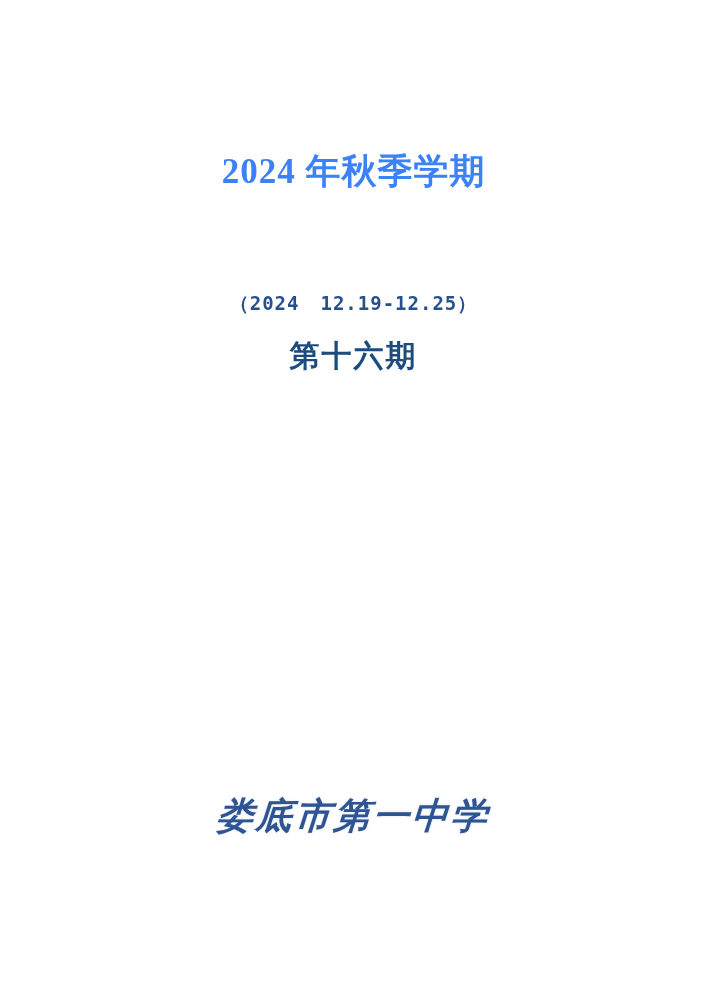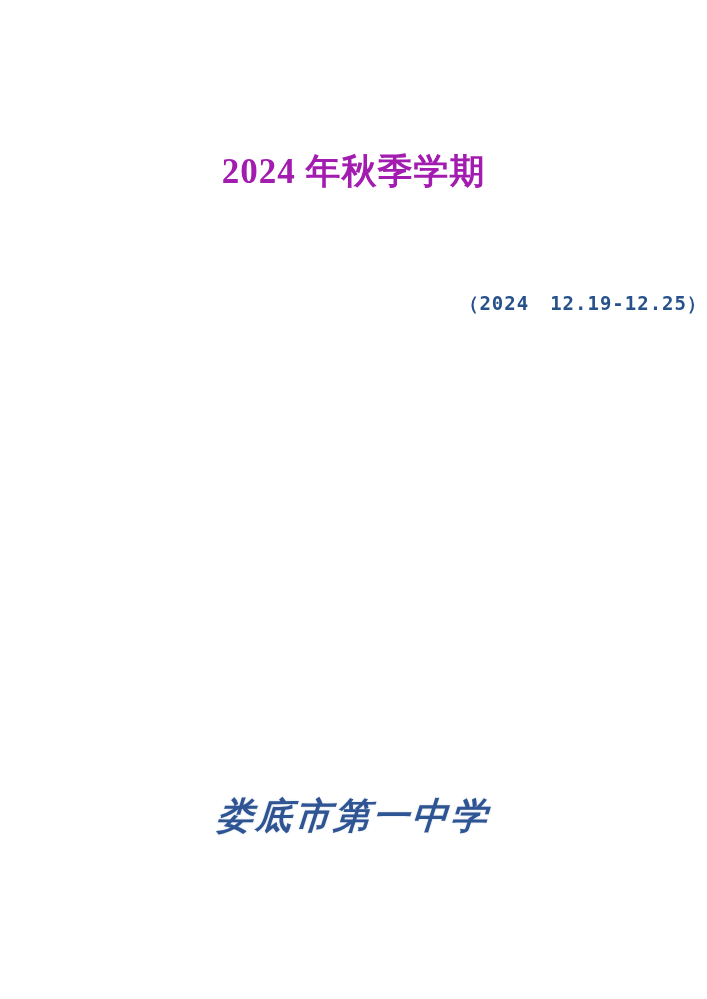--- a/index.html
+++ b/index.html
@@ -17,39 +17,38 @@
     font-family: "Liberation Serif", "DejaVu Serif", serif;
   }
   .centered-line {
     position: absolute;
     left: 0;
     right: 0;
     text-align: center;
     margin: 0;
   }
   .title-line {
-    color: #a21caf;
+    color: #3b82f6;
     font-weight: bold;
     font-size: 35px;
     line-height: 44px;
     letter-spacing: 1px;
     font-family: "Liberation Serif", "DejaVu Serif", serif;
   }
   .title-line-1 { top: 150px; }
   .title-line-2 { top: 212px; }
   .date-range {
     top: 290px;
     color: #27518a;
     font-size: 19px;
     line-height: 26px;
     font-weight: bold;
     word-spacing: 0.45em;
     letter-spacing: 1px;
     font-family: "DejaVu Sans Mono", "Liberation Mono", monospace;
-    text-align: right;
   }
   .issue-number {
     top: 337px;
     color: #1c4b7e;
     font-size: 30px;
     line-height: 38px;
     font-weight: bold;
     letter-spacing: 2px;
     font-family: "Liberation Serif", "DejaVu Serif", serif;
   }
@@ -69,16 +68,17 @@
 </head>
 <body>
 
 <div class="page">
 
   <h1 class="centered-line title-line title-line-1">2024 年秋季学期</h1>
 
 
   <p class="centered-line date-range">（2024 12.19-12.25）</p>
 
+  <p class="centered-line issue-number">第十六期</p>
 
   <div class="centered-line school-logo">娄底市第一中学</div>
 
 </div>
 
 </body></html>

